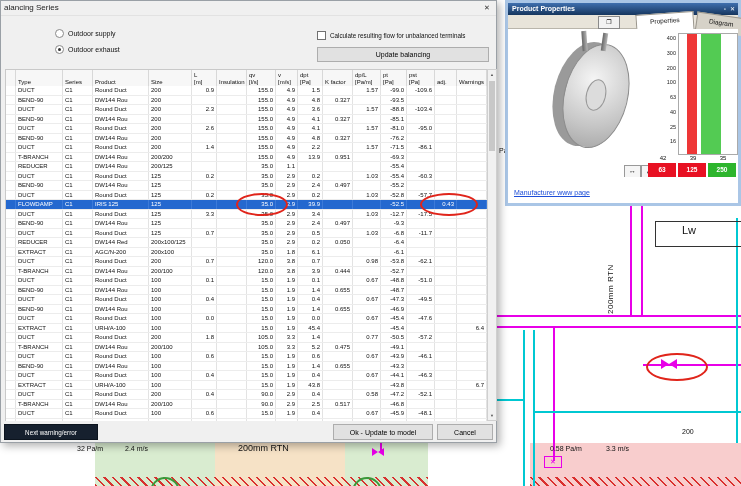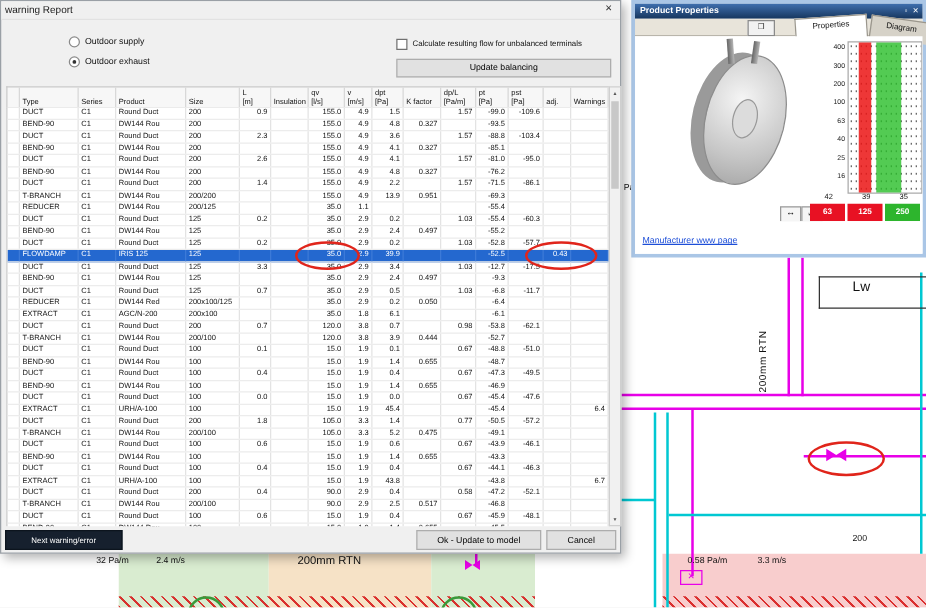--- a/index.html
+++ b/index.html
@@ -204,21 +204,21 @@
       </div>
 
   </div>
   <div class="plink">
     <a>Manufacturer www page</a>
   </div>
 </div>
 
 <div class="dialog">
   <div class="dtitle">
-    <span>warning Report</span>
+    <span>alancing Series</span>
     <span class="dclose">✕</span>
   </div>
 
   <div class="radio-row" style="top:27px;">
     <span class="radio"></span>
     <span class="rlabel">Outdoor supply</span>
   </div>
   <div class="radio-row" style="top:43px;">
     <span class="radio on"></span>
     <span class="rlabel">Outdoor exhaust</span>

